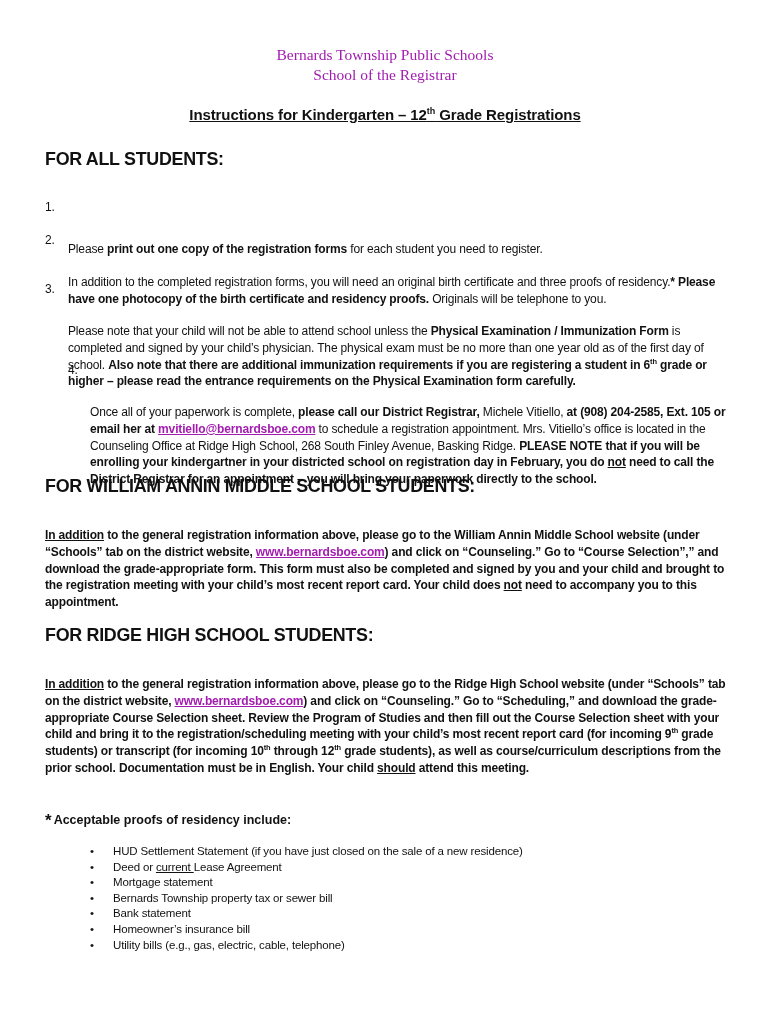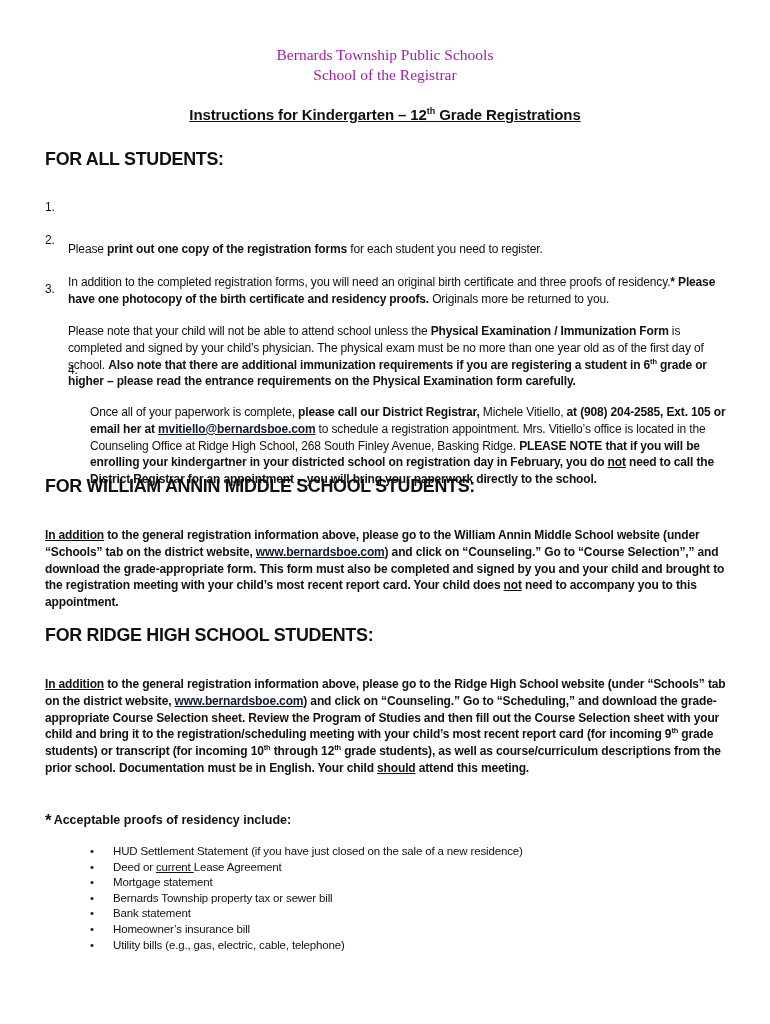--- a/index.html
+++ b/index.html
@@ -8,21 +8,21 @@
   .sans { font-family: "Liberation Sans", "DejaVu Sans", sans-serif; }
   .abs { position: absolute; }
   .org { left: 0; width: 770px; text-align: center; font-size: 15.5px; color: #a21caf; }
   .doc-title { left: 0; width: 770px; text-align: center; font-size: 15px; font-weight: bold; text-decoration: underline; letter-spacing: -0.1px; }
   .doc-title sup { font-size: 9px; }
   .h1 { left: 45px; font-size: 19px; font-weight: bold; letter-spacing: -0.3px; transform: scaleX(0.94); transform-origin: left; }
   .para { font-size: 12px; line-height: 16.8px; letter-spacing: -0.15px; font-weight: bold; }
   .item { position: absolute; font-size: 12px; line-height: 16.8px; letter-spacing: -0.15px; }
   .num { position: absolute; left: 0; top: 0; }
   .txt { position: absolute; top: 0; margin-top: 42px; }
-  .link { color: #0f172a; text-decoration: underline; }
+  .link { color: #a21caf; text-decoration: underline; }
   .u { text-decoration: underline; }
   sup { font-size: 7.5px; line-height: 0; vertical-align: super; }
   .bullets { left: 90px; font-size: 11.5px; line-height: 15.6px; letter-spacing: -0.15px; }
   .bullet-row { position: relative; height: 15.6px; }
   .dot { position: absolute; left: 0; top: 0; }
   .btxt { position: absolute; left: 23px; top: 0; white-space: nowrap; }
   .proofs-title { left: 45px; font-size: 12.5px; font-weight: bold; }
   .star { font-size: 17px; vertical-align: -2px; margin-right: 2px; }
 </style>
 </head>
@@ -34,21 +34,21 @@
 
 <div class="abs h1 sans" style="top:148px;">FOR ALL STUDENTS:</div>
 
 <div class="item sans" style="left:45px; top:199px; width:690px;">
   <span class="num">1.</span>
   <div class="txt" style="left:23px; width:667px;"><span>Please </span><b>print out one copy of the registration forms</b><span> for each student you need to register.</span></div>
 </div>
 
 <div class="item sans" style="left:45px; top:232px; width:690px;">
   <span class="num">2.</span>
-  <div class="txt" style="left:23px; width:667px;"><span>In addition to the completed registration forms, you will need an original birth certificate and three proofs of residency.</span><b>* Please have one photocopy of the birth certificate and residency proofs.</b><span>  Originals more be returned to you.</span></div>
+  <div class="txt" style="left:23px; width:667px;"><span>In addition to the completed registration forms, you will need an original birth certificate and three proofs of residency.</span><b>* Please have one photocopy of the birth certificate and residency proofs.</b><span>  Originals will be telephone to you.</span></div>
 </div>
 
 <div class="item sans" style="left:45px; top:281px; width:690px;">
   <span class="num">3.</span>
   <div class="txt" style="left:23px; width:667px;"><span>Please note that your child will not be able to attend school unless the </span><b>Physical Examination / Immunization Form</b><span> is completed and signed by your child’s physician.  The physical exam must be no more than one year old as of the first day of school.  </span><b>Also note that there are additional immunization requirements if you are registering a student in 6</b><b><sup>th</sup></b><b> grade or higher – please read the entrance requirements on the Physical Examination form carefully.</b></div>
 </div>
 
 <div class="item sans" style="left:68px; top:362px; width:667px;">
   <span class="num">4.</span>
   <div class="txt" style="left:22px; width:645px;"><span>Once all of your paperwork is complete, </span><b>please call our District Registrar,</b><span> Michele Vitiello, </span><b>at (908) 204-2585, Ext. 105 or email her at </b><b><a class="link">mvitiello@bernardsboe.com</a></b><span>  to schedule a registration appointment.  Mrs. Vitiello’s office is located in the Counseling Office at Ridge High School, 268 South Finley Avenue, Basking Ridge.    </span><b>PLEASE NOTE that if you will be enrolling your kindergartner in your districted school on registration day in February, you do </b><b class="u">not</b><b> need to call the District Registrar for an appointment – you will bring your paperwork directly to the school.</b></div>

